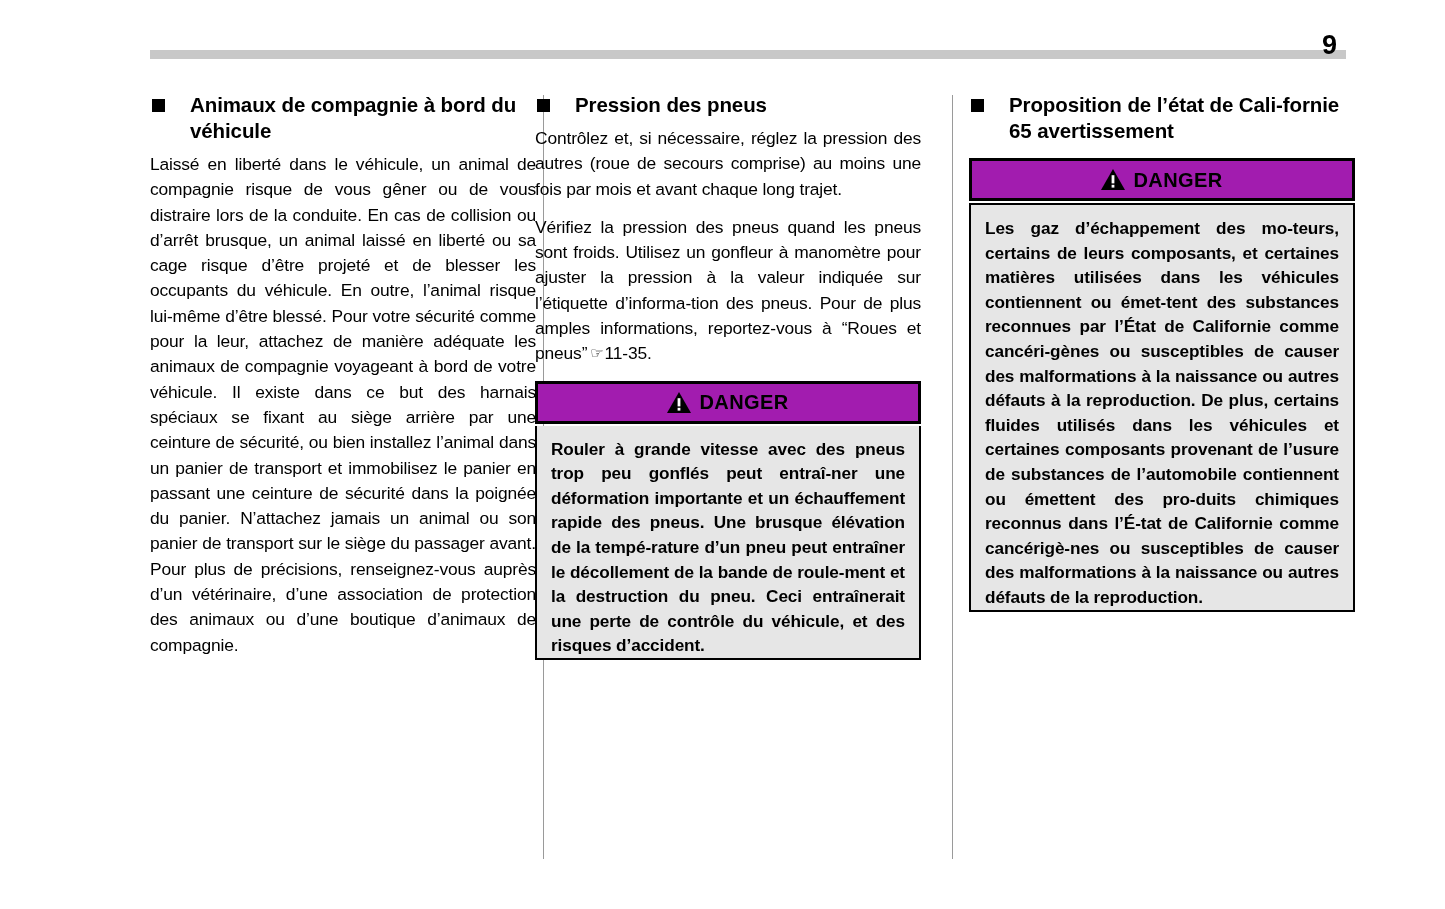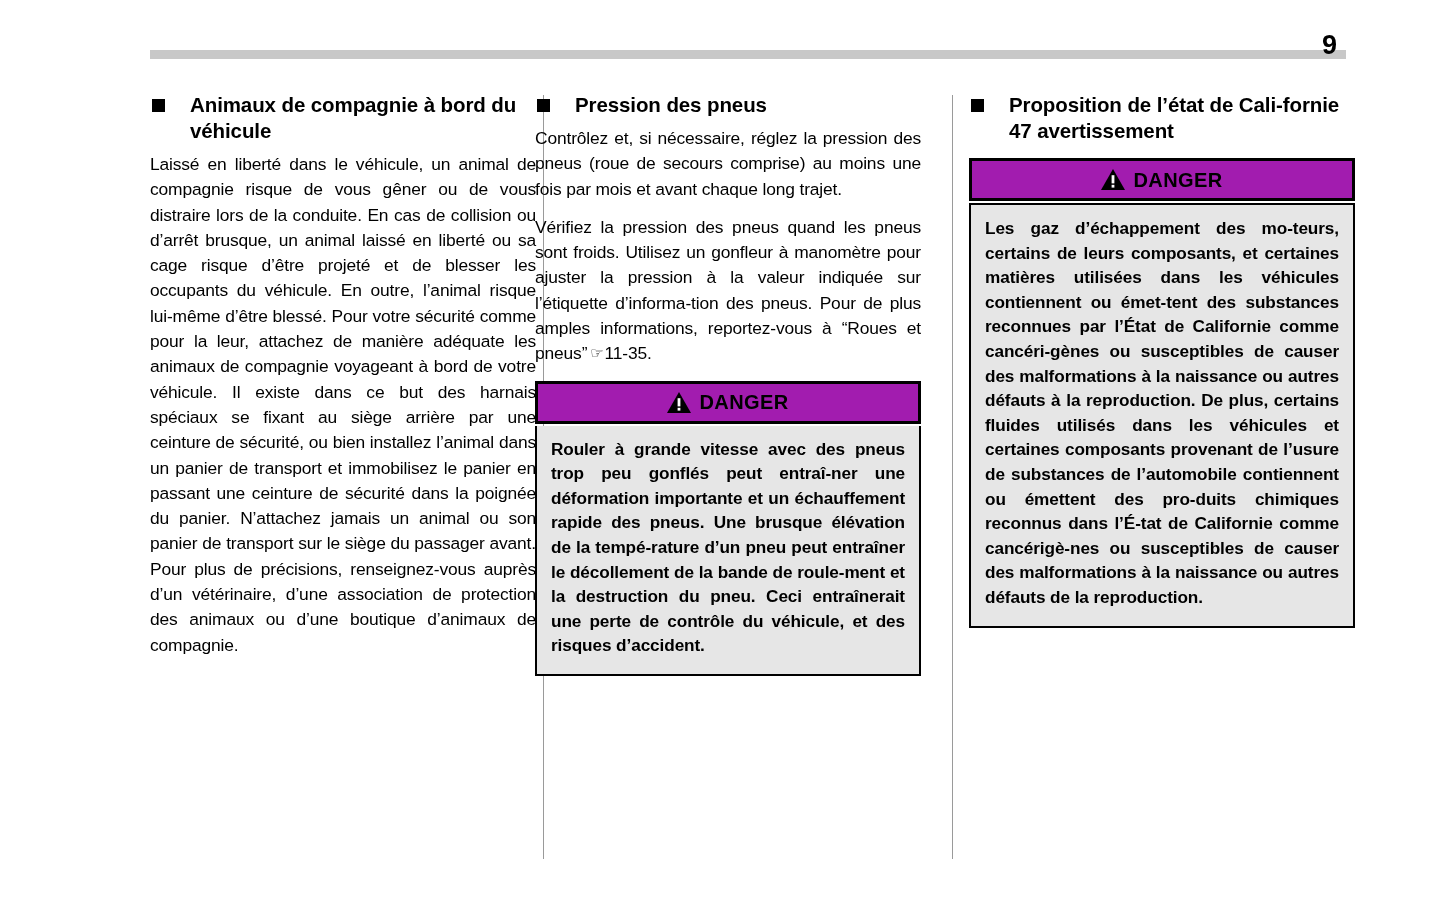--- a/index.html
+++ b/index.html
@@ -139,21 +139,21 @@
   .danger-label {
     font-size: 20px;
     font-weight: bold;
     letter-spacing: 0.4px;
     line-height: 1;
   }
   .danger-body {
     border: 2px solid #000000;
     border-top: none;
     background: #e6e6e6;
-    padding: 11px 14px 16px 14px;
+    padding: 11px 14px 0 14px;
     margin-top: 2px;
     box-sizing: border-box;
   }
   .danger-body.detached {
     border-top: 2px solid #000000;
   }
   .danger-text {
     font-size: 17.2px;
     font-weight: bold;
     line-height: 24.6px;
@@ -183,21 +183,21 @@
     </h2>
     <p class="body-par last-line-left">Laissé en liberté dans le véhicule, un animal de compagnie risque de vous gêner ou de vous distraire lors de la conduite. En cas de collision ou d’arrêt brusque, un animal laissé en liberté ou sa cage risque d’être projeté et de blesser les occupants du véhicule. En outre, l’animal risque lui-même d’être blessé. Pour votre sécurité comme pour la leur, attachez de manière adéquate les animaux de compagnie voyageant à bord de votre véhicule. Il existe dans ce but des harnais spéciaux se fixant au siège arrière par une ceinture de sécurité, ou bien installez l’animal dans un panier de transport et immobilisez le panier en passant une ceinture de sécurité dans la poignée du panier. N’attachez jamais un animal ou son panier de transport sur le siège du passager avant. Pour plus de précisions, renseignez-vous auprès d’un vétérinaire, d’une association de protection des animaux ou d’une boutique d’animaux de compagnie.</p>
   </div>
 
   <div class="column" id="col-2">
     <h2 class="section-heading">
       <span class="bullet-square"></span>
       <span class="heading-text">Pression des pneus</span>
     </h2>
 
-    <p class="body-par last-line-left">Contrôlez et, si nécessaire, réglez la pression des pneus (roue de secours comprise) au moins une fois par mois et avant chaque long trajet.</p>
+    <p class="body-par last-line-left">Contrôlez et, si nécessaire, réglez la pression des autres (roue de secours comprise) au moins une fois par mois et avant chaque long trajet.</p>
 
     <p class="body-par last-line-left">
       <span>Vérifiez la pression des pneus quand les pneus sont froids. Utilisez un gonfleur à manomètre pour ajuster la pression à la valeur indiquée sur l’étiquette d’informa-tion des pneus. Pour de plus amples informations, reportez-vous à “Roues et pneus”</span><span class="ref-hand">☞</span><span>11-35.</span>
     </p>
 
     <div class="danger-box">
       <div class="danger-header">
         <div class="danger-header-inner">
           <svg class="warn-triangle" viewBox="0 0 24 21">
             <polygon points="12,0 24,21 0,21" fill="#000000"></polygon>
@@ -209,21 +209,21 @@
       </div>
       <div class="danger-body">
         <p class="danger-text last-line-left">Rouler à grande vitesse avec des pneus trop peu gonflés peut entraî-ner une déformation importante et un échauffement rapide des pneus. Une brusque élévation de la tempé-rature d’un pneu peut entraîner le décollement de la bande de roule-ment et la destruction du pneu. Ceci entraînerait une perte de contrôle du véhicule, et des risques d’accident.</p>
       </div>
     </div>
   </div>
 
   <div class="column" id="col-3">
     <h2 class="section-heading">
       <span class="bullet-square"></span>
-      <span class="heading-text">Proposition de l’état de Cali-fornie 47 avertissement</span>
+      <span class="heading-text">Proposition de l’état de Cali-fornie 65 avertissement</span>
     </h2>
 
     <div class="danger-box">
       <div class="danger-header">
         <div class="danger-header-inner">
           <svg class="warn-triangle" viewBox="0 0 24 21">
             <polygon points="12,0 24,21 0,21" fill="#000000"></polygon>
             <rect x="10.6" y="6.2" width="2.8" height="8.2" fill="#ffffff"></rect>
             <rect x="10.6" y="15.8" width="2.8" height="2.8" fill="#ffffff"></rect>
           </svg>

